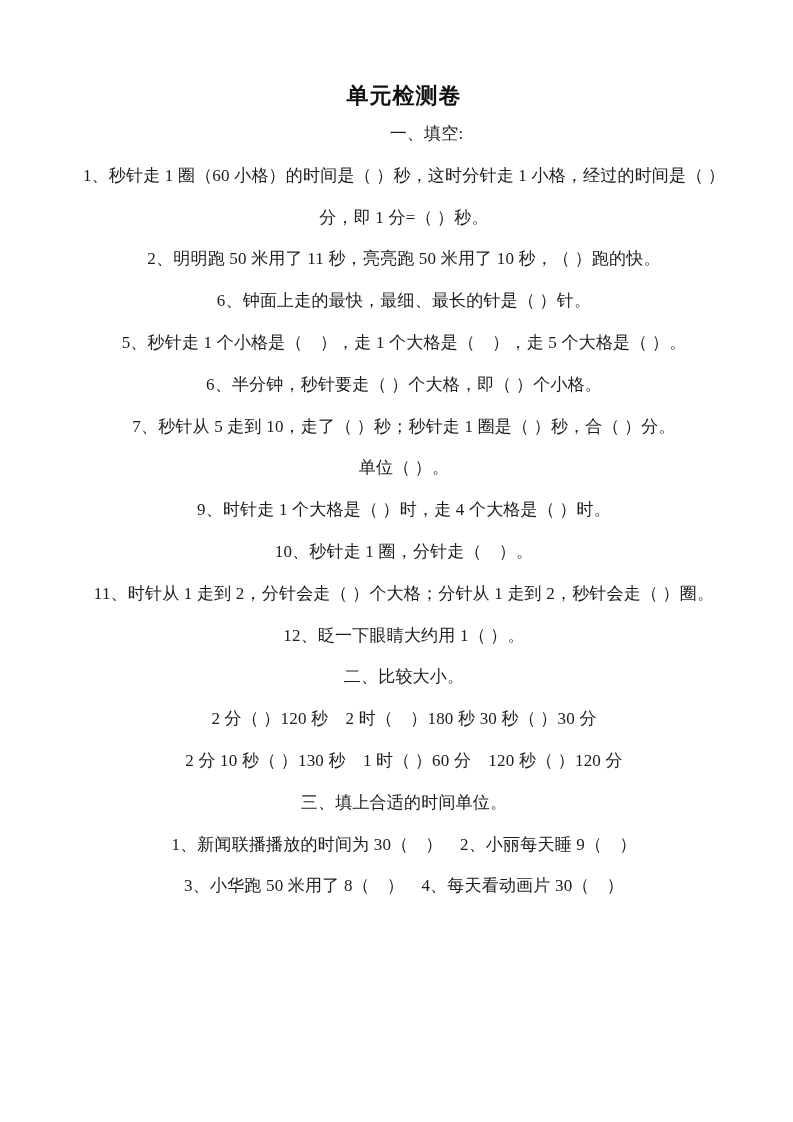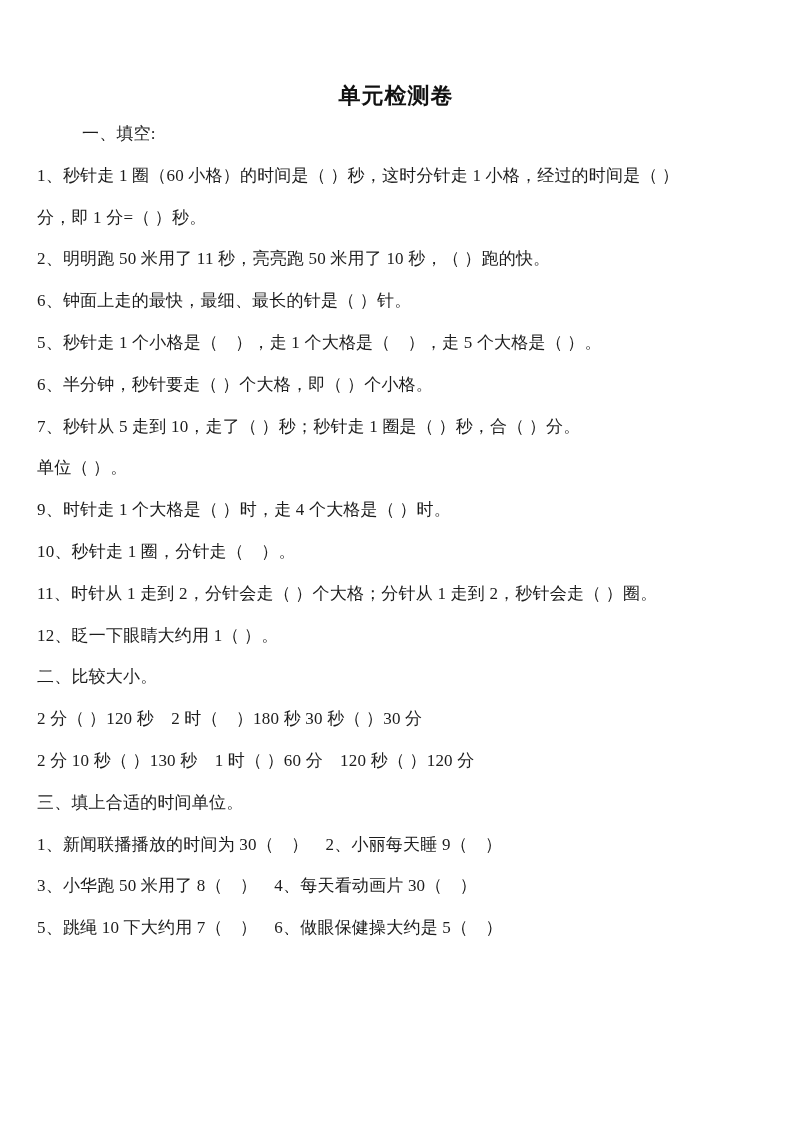--- a/index.html
+++ b/index.html
@@ -8,41 +8,42 @@
     height: 1122px;
     background: #ffffff;
     color: #1c1c1c;
     font-family: "Liberation Serif", "DejaVu Serif", serif;
     overflow: hidden;
   }
   .page {
     box-sizing: border-box;
     width: 793px;
     height: 1122px;
-    padding: 82px 38px 0 37px;
+    padding: 82px 38px 0 53px;
   }
   .doc-title {
     margin: 0;
     font-size: 22px;
     line-height: 28px;
     font-weight: 700;
     text-align: center;
     color: #111111;
     font-family: "Liberation Sans", "DejaVu Sans", sans-serif;
     letter-spacing: 1px;
   }
   .content {
     margin-top: 3px;
   }
   .line {
     margin: 0;
     font-size: 17px;
     line-height: 41.8px;
     white-space: nowrap;
     letter-spacing: 0.2px;
+    text-align: center;
   }
   .section-heading-indent {
     text-indent: 45px;
   }
 </style>
 </head>
 <body>
 
 <div class="page">
   <h1 class="doc-title">单元检测卷</h1>
@@ -62,16 +63,15 @@
     <p class="line">11、时针从 1 走到 2，分针会走（ ）个大格；分针从 1 走到 2，秒针会走（ ）圈。</p>
     <p class="line">12、眨一下眼睛大约用 1（ ）。</p>
 
     <p class="line">二、比较大小。</p>
     <p class="line">2 分（ ）120 秒　2 时（　）180 秒  30 秒（ ）30 分</p>
     <p class="line">2 分 10 秒（ ）130 秒　1 时（ ）60 分　120 秒（ ）120 分</p>
 
     <p class="line">三、填上合适的时间单位。</p>
     <p class="line">1、新闻联播播放的时间为 30（　）　2、小丽每天睡 9（　）</p>
     <p class="line">3、小华跑 50 米用了 8（　）　4、每天看动画片 30（　）</p>
-    <p class="line">5、跳绳 10 下大约用 7（　）　6、做眼保健操大约是 5（　）</p>
 
   </div>
 </div>
 
 </body></html>

